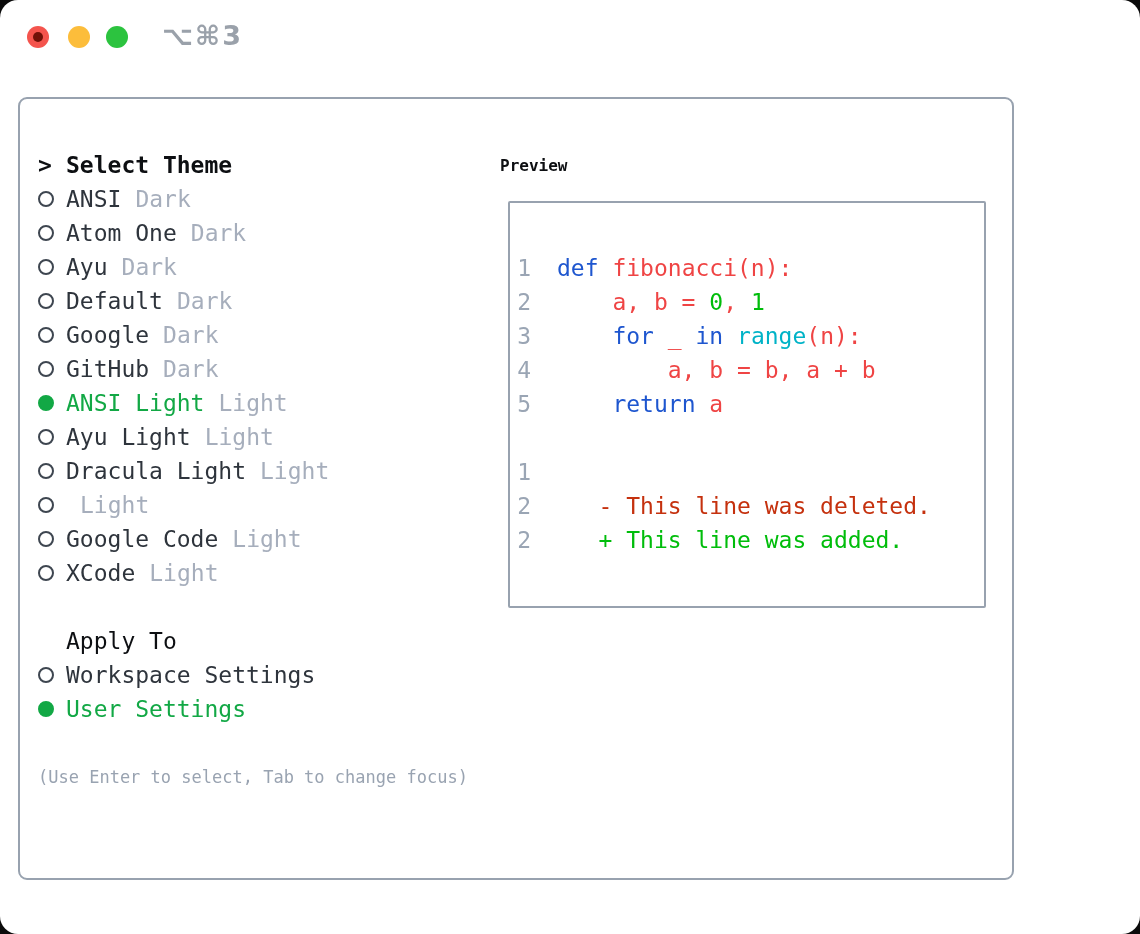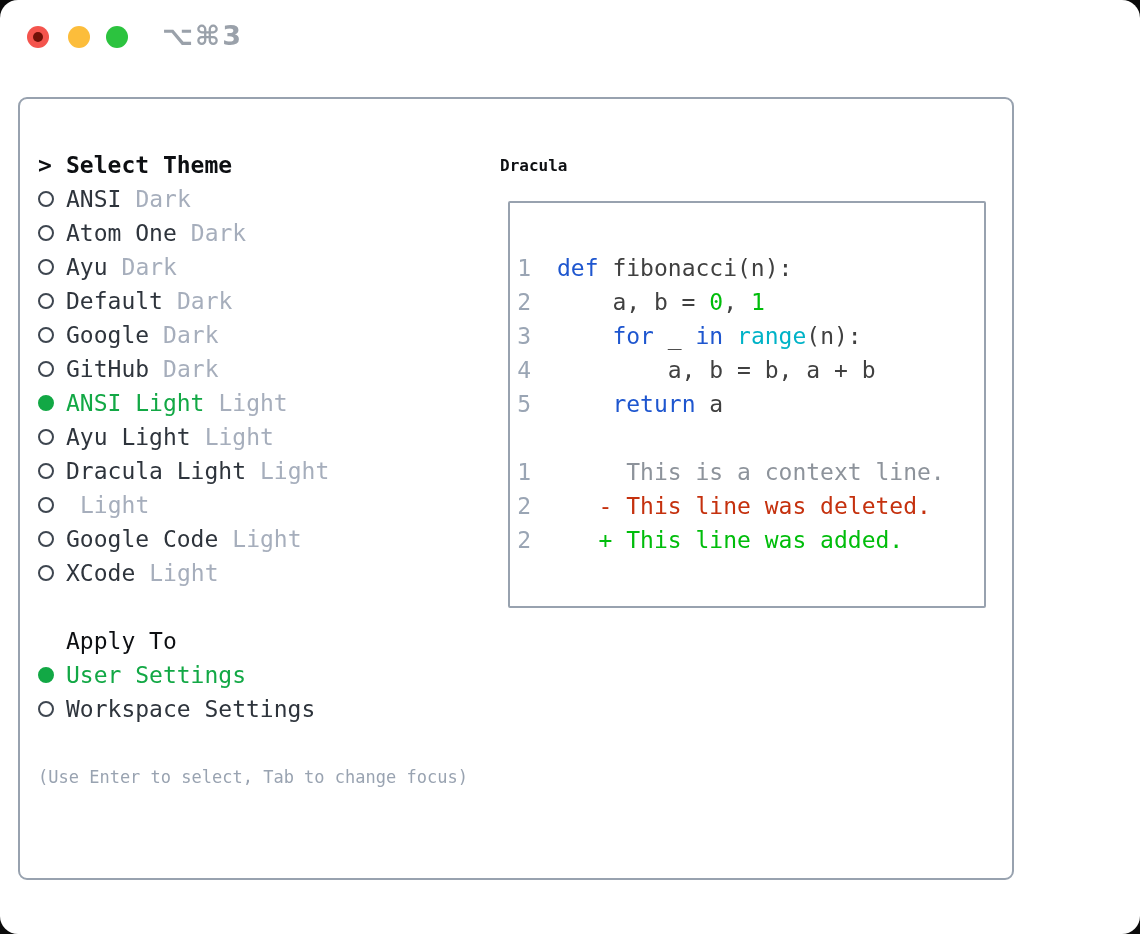--- a/index.html
+++ b/index.html
@@ -36,21 +36,21 @@
         color:var(--c-hint-gray,#99a3b1);}
   
   .preview-label-row{position:absolute;left:500px;top:148px;height:34px;display:flex;align-items:center;}
   .preview-box{position:absolute;left:508px;top:201px;width:478px;height:407px;box-sizing:border-box;
                border:2px solid var(--c-panel-border,#98a2af);border-radius:2px;
                padding:48px 0 0 7px;overflow:hidden;}
   .pline{display:flex;height:34px;font-size:23px;line-height:34px;}
   .pline .ln{width:14px;flex:none;margin-right:26px;text-align:right;
              color:var(--c-line-number-gray,#9aa5b4);white-space:pre;}
   .pline .code{white-space:pre;}
-  .tk-fg{color:#404040;text-align:right;}
+  .tk-fg{color:#ef4444;text-align:right;}
   .tk-blue{color:var(--c-keyword-blue,#1e56cf);}
   .tk-cyan{color:var(--c-function-cyan,#00b3c7);}
   .tk-green{color:var(--c-diff-green,#00bd0b);}
   .tk-red{color:var(--c-diff-red,#c5310e);margin-top:41px;}
   .tk-ctx{color:var(--c-context-gray,#8d939b);}
 </style>
 </head>
 <body>
 
 <div class="screen">
@@ -156,38 +156,38 @@
         <span class="tag">Light</span>
       </div>
     </div>
 
   <div id="apply-group">
     <div class="row">
       <span class="marker"></span>
       <span class="hdr-plain">Apply To</span>
     </div>
 
-  <div class="row selected">
+  <div class="row">
+        <span class="marker">
+          <span class="ring"></span>
+        </span>
+        <span class="name">Workspace Settings</span>
+      </div>
+      <div class="row selected">
         <span class="marker">
           <span class="ring"></span>
         </span>
         <span class="name">User Settings</span>
       </div>
-      <div class="row">
-        <span class="marker">
-          <span class="ring"></span>
-        </span>
-        <span class="name">Workspace Settings</span>
-      </div>
     </div>
 
   <div class="hint">(Use Enter to select, Tab to change focus)</div>
 
   <div class="preview-label-row">
-    <span class="hdr">Dracula</span>
+    <span class="hdr">Preview</span>
   </div>
 
   <div class="preview-box" id="preview-box">
 
   <div class="pline">
         <span class="ln">1</span>
         <span class="code"><span class="tk-blue">def </span><span class="tk-fg">fibonacci(n):</span></span>
       </div>
       <div class="pline">
         <span class="ln">2</span>
@@ -204,21 +204,20 @@
       <div class="pline">
         <span class="ln">5</span>
         <span class="code"><span class="tk-fg">    </span><span class="tk-blue">return</span><span class="tk-fg"> a</span></span>
       </div>
       <div class="pline">
         <span class="ln"></span>
         <span class="code"></span>
       </div>
       <div class="pline">
         <span class="ln">1</span>
-        <span class="code"><span class="tk-ctx">     This is a context line.</span></span>
       </div>
       <div class="pline">
         <span class="ln">2</span>
         <span class="code"><span class="tk-red">   - This line was deleted.</span></span>
       </div>
       <div class="pline">
         <span class="ln">2</span>
         <span class="code"><span class="tk-green">   + This line was added.</span></span>
       </div>
     </div>

